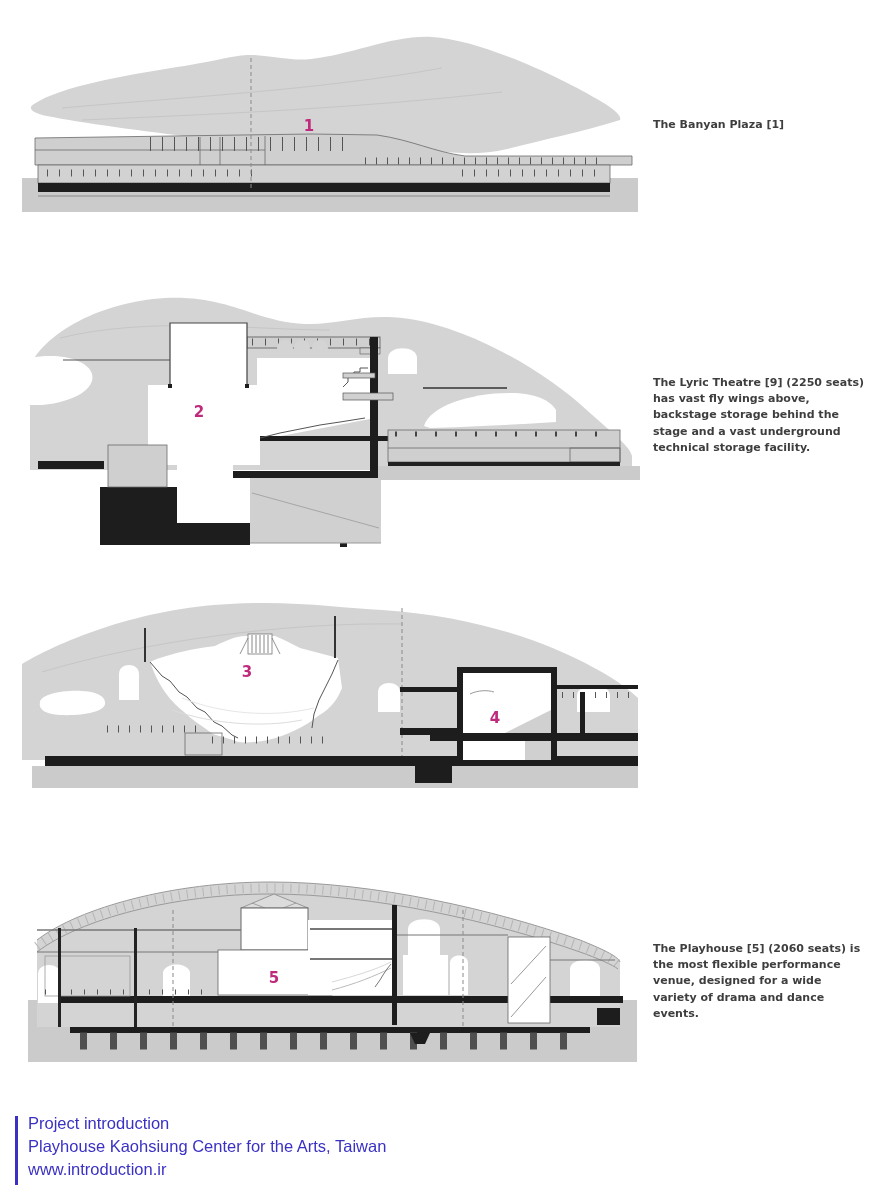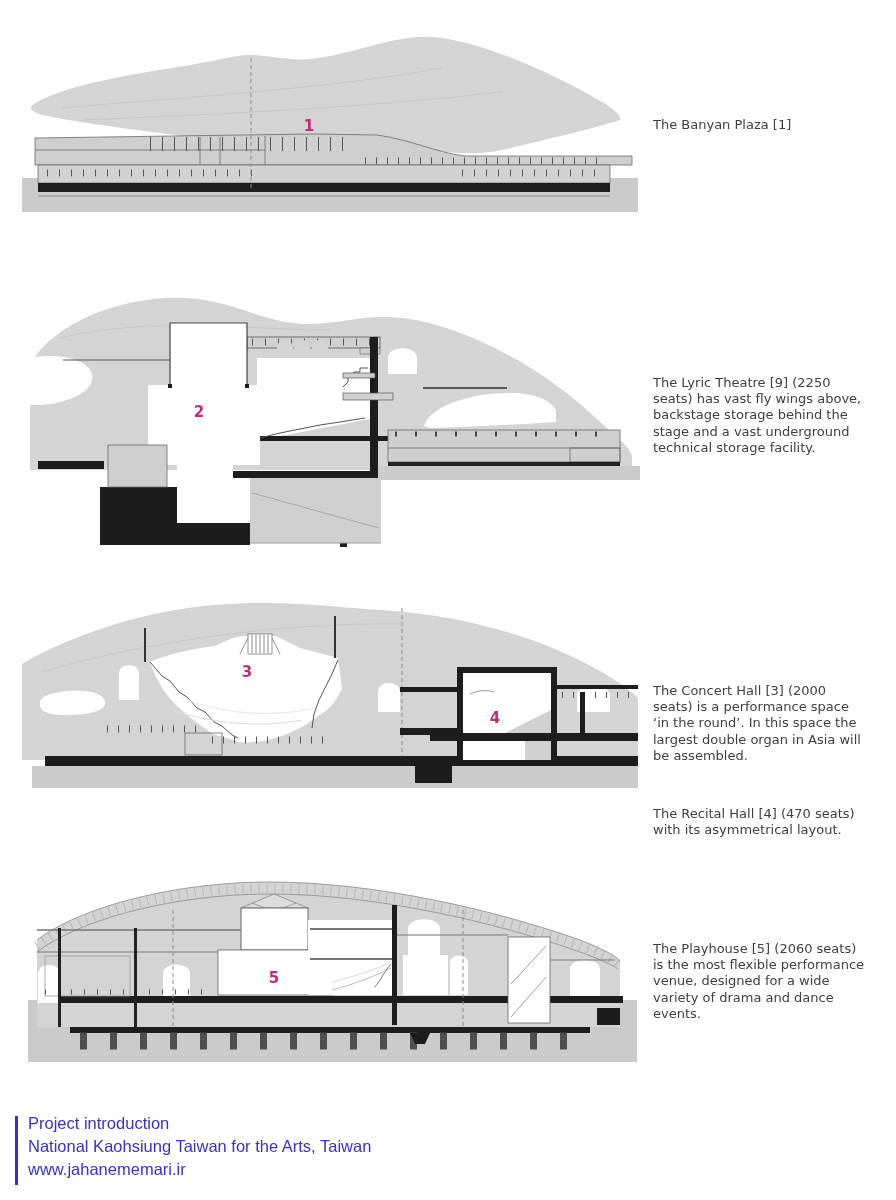--- a/index.html
+++ b/index.html
@@ -1,21 +1,21 @@
 <!DOCTYPE html>
 <html><head>
 <meta charset="utf-8">
 <style>
   html,body{margin:0;padding:0;background:#fff;}
   #page{position:relative;width:896px;height:1200px;background:#ffffff;overflow:hidden;
         font-family:"DejaVu Sans",sans-serif;}
   .drawing{position:absolute;}
   .caption{position:absolute;left:653px;width:214px;
-           font-family:"DejaVu Sans",sans-serif;font-size:13px;line-height:16.2px;
-           color:#3e3e3e;}
+           font-family:"DejaVu Sans",sans-serif;font-size:11px;line-height:16.2px;
+           color:#3e3e3e;font-weight:bold;}
   .marker{position:absolute;transform:translate(-50%,-50%);
           font-family:"DejaVu Sans",sans-serif;font-weight:bold;font-size:15px;
           color:#bf2a7d;}
   #footer{position:absolute;left:0;top:1110px;width:896px;height:90px;}
   #footer .bar{position:absolute;left:15px;top:6px;width:3px;height:69px;background:#3a31c4;}
   #footer .lines{position:absolute;left:28px;top:2px;
                  font-family:"Liberation Sans",sans-serif;font-size:16.5px;line-height:23px;
                  color:#3a31c4;}
   #footer .lines div{white-space:nowrap;}
   svg{display:block;}
@@ -259,26 +259,24 @@
   </svg>
 
   <div class="marker" style="left:309px;top:126px">1</div>
   <div class="marker" style="left:199px;top:412px">2</div>
   <div class="marker" style="left:247px;top:672px">3</div>
   <div class="marker" style="left:495px;top:718px">4</div>
   <div class="marker" style="left:274px;top:978px">5</div>
 
   <div class="caption" style="top:117px">The Banyan Plaza [1]</div>
   <div class="caption" style="top:375px">The Lyric Theatre [9] (2250 seats) has vast fly wings above, backstage storage behind the stage and a vast underground technical storage facility.</div>
-  <div class="caption" style="top:683px">The Concert Hall [3] (2000 seats) is a performance space ‘in the round’. In this space the largest double organ in Asia will be assembled.</div>
-  <div class="caption" style="top:806px">The Recital Hall [4] (470 seats) with its asymmetrical layout.</div>
   <div class="caption" style="top:941px">The Playhouse [5] (2060 seats) is the most flexible performance venue, designed for a wide variety of drama and dance events.</div>
 
   <div id="footer">
     <div class="bar"></div>
     <div class="lines">
       <div>Project introduction</div>
-      <div>National Kaohsiung Taiwan for the Arts, Taiwan</div>
-      <div>www.jahanememari.ir</div>
+      <div>Playhouse Kaohsiung Center for the Arts, Taiwan</div>
+      <div>www.introduction.ir</div>
     </div>
   </div>
 
 </div>
 
 </body></html>

